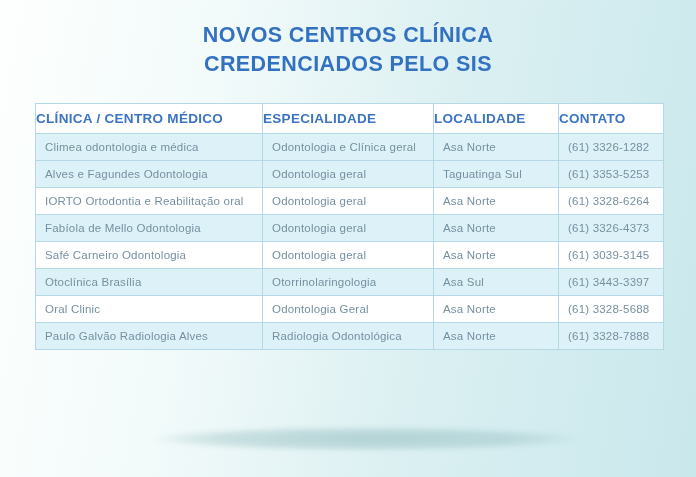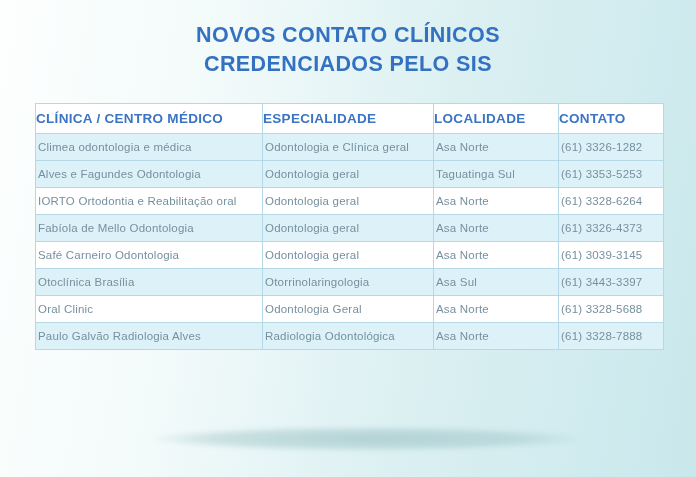--- a/index.html
+++ b/index.html
@@ -55,35 +55,35 @@
     background: #ffffff;
     color: #3b74c3;
     font-size: 13.5px;
     font-weight: bold;
     letter-spacing: 0.3px;
     text-align: left;
     vertical-align: middle;
   }
   table.clinics td {
     height: 27px;
-    padding-left: 2px;
+    padding-left: 9px;
     color: #76909f;
     font-size: 11.5px;
     letter-spacing: 0.2px;
     text-align: left;
     vertical-align: middle;
     background: #ffffff;
   }
   table.clinics tr.alt td { background: #ddf2f8; }
 </style>
 </head>
 <body>
 
 <div class="title-wrap">
-  <span class="title-line">NOVOS CONTATO CLÍNICOS</span>
+  <span class="title-line">NOVOS CENTROS CLÍNICA</span>
   <span class="title-line">CREDENCIADOS PELO SIS</span>
 </div>
 
 <div class="table-shadow"></div>
 
 <table class="clinics">
   <colgroup>
     <col style="width:227px">
     <col style="width:171px">
     <col style="width:125px">

